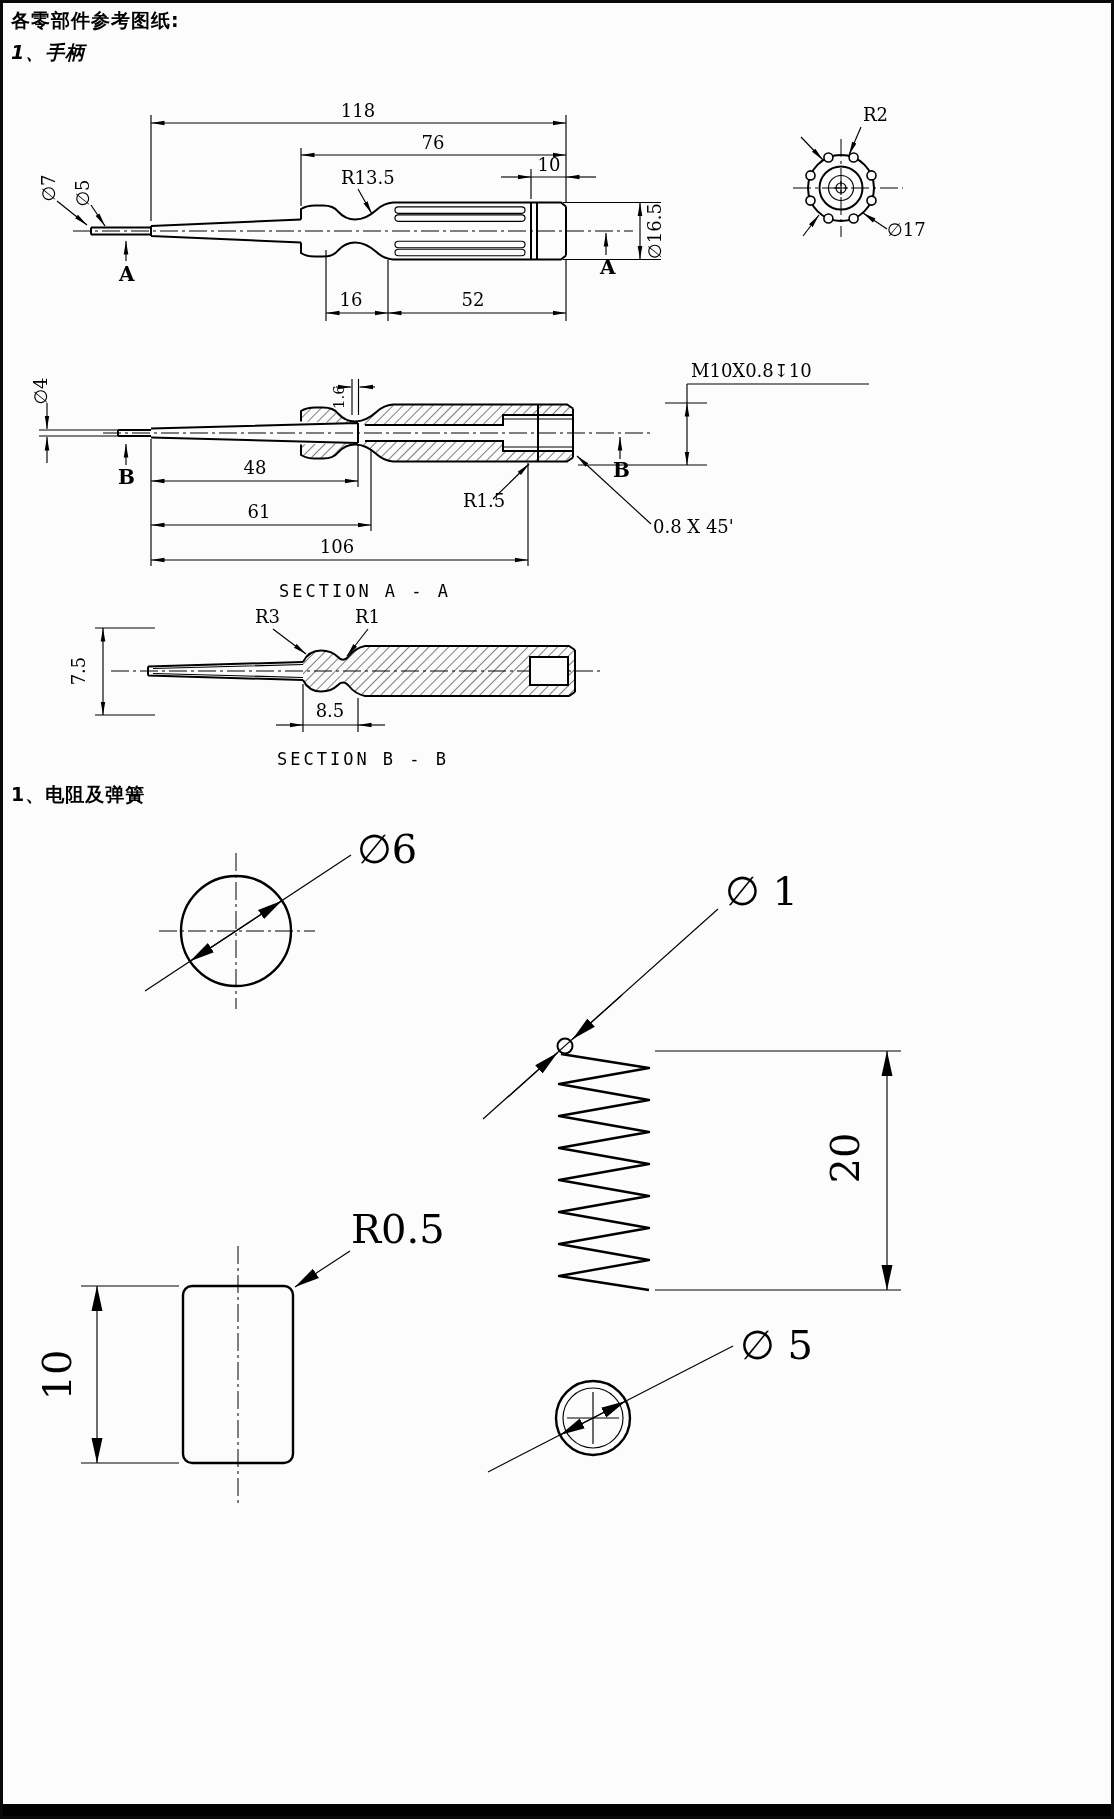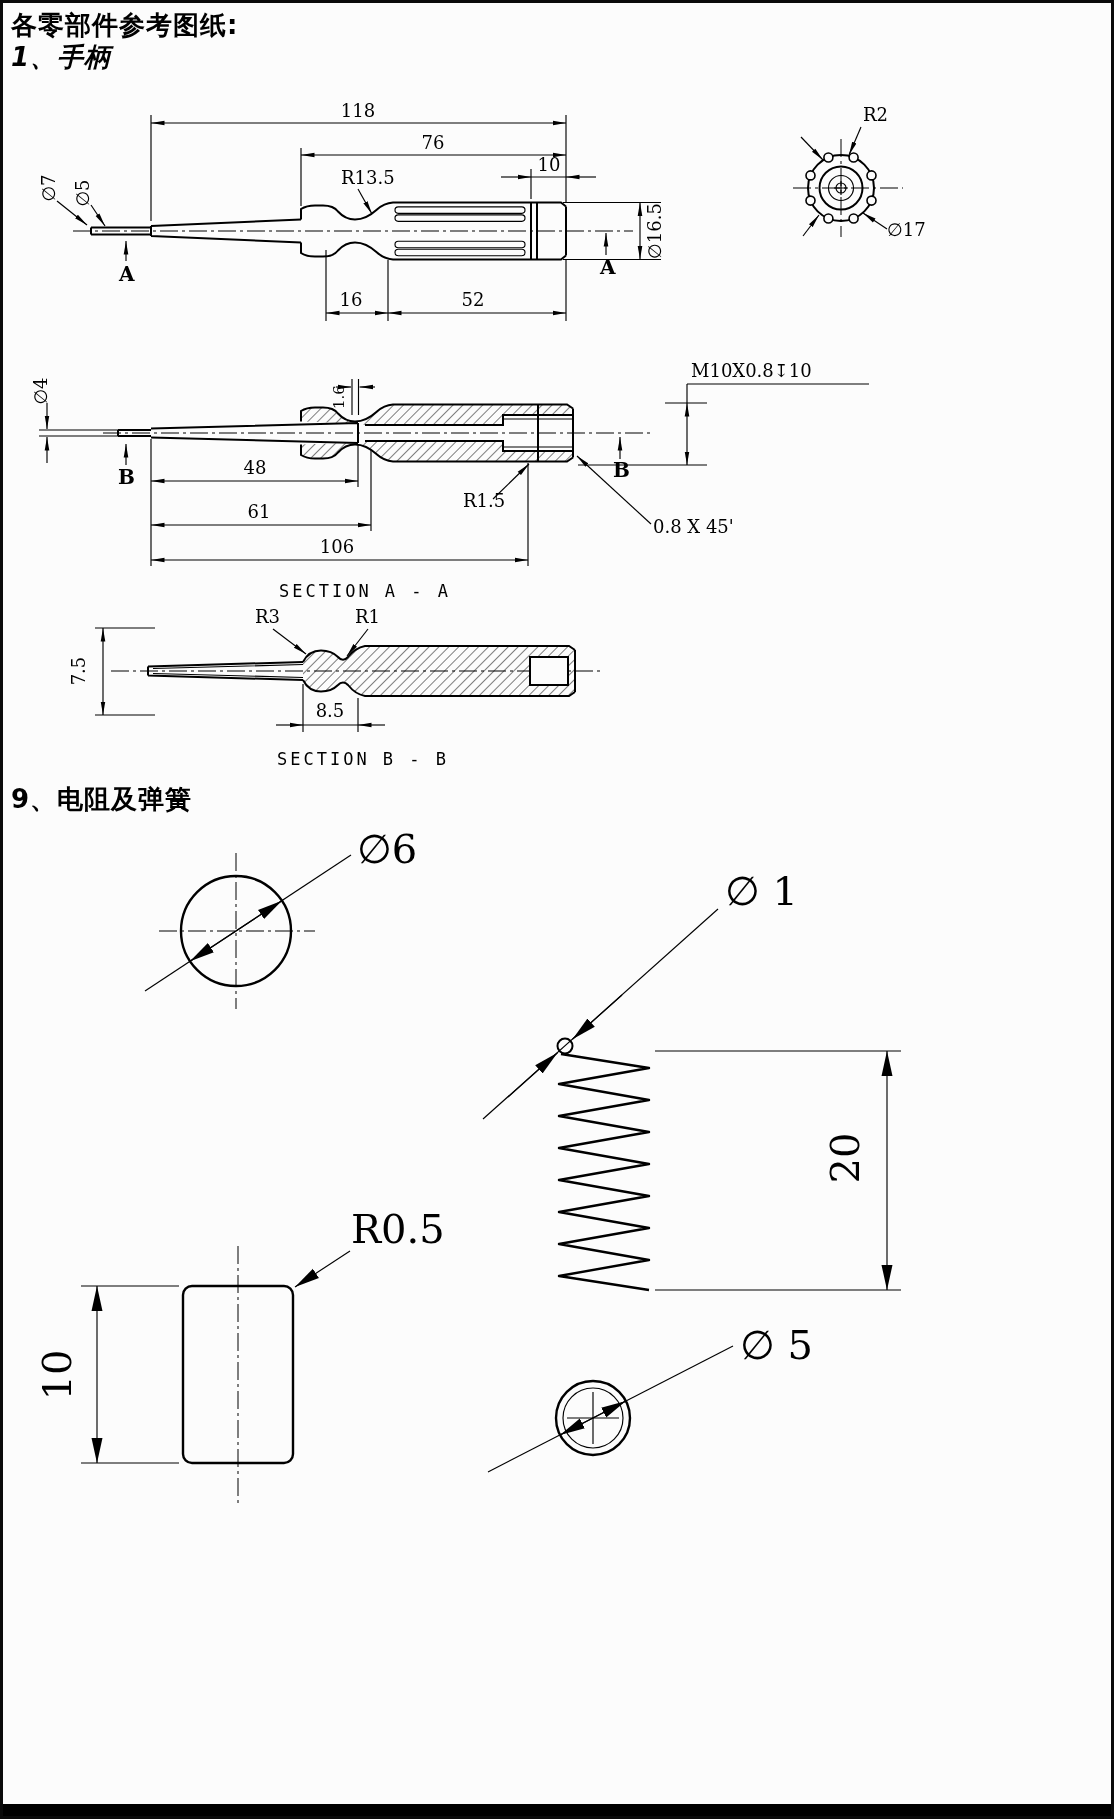--- a/index.html
+++ b/index.html
@@ -1,18 +1,18 @@
 <!DOCTYPE html>
 <html><head>
 <meta charset="utf-8">
 <style>
   html,body{margin:0;padding:0;background:#d8d8d8;}
   .page{position:relative;width:1114px;height:1819px;background:#fcfcfc;border:3px solid #0a0a0a;
         box-sizing:border-box;overflow:hidden;font-family:"DejaVu Sans",sans-serif;}
-  .heading{position:absolute;font-weight:bold;color:#000;font-size:26px;letter-spacing:1px;
+  .heading{position:absolute;font-weight:bold;color:#000;font-size:19px;letter-spacing:1px;
            font-family:"DejaVu Sans",sans-serif;white-space:nowrap;}
   #h-title{left:8px;top:5px;}
   #h-s1{left:8px;top:37px;font-style:italic;}
   #h-s2{left:8px;top:779px;}
   .footer-bar{position:absolute;left:0;right:0;bottom:0;height:12px;background:#000;}
   svg{position:absolute;left:0;top:0;}
   
   .ol{stroke:#000;stroke-width:2;fill:none;}
   .ol2{stroke:#000;stroke-width:2.4;fill:none;}
   .tl{stroke:#000;stroke-width:1.15;fill:none;}
@@ -308,16 +308,16 @@
       <path class="tl" d="M564,1415 L616,1415 M590,1389 L590,1441"></path>
       <line class="tl" x1="485" y1="1469" x2="730" y2="1343"></line>
       <line class="tl" x1="590" y1="1415" x2="557.1" y2="1431.9" marker-end="url(#ab)"></line>
       <line class="tl" x1="590" y1="1415" x2="622.9" y2="1398.1" marker-end="url(#ab)"></line>
       <text class="dimB" x="737" y="1356">∅ 5</text>
     </g>
   </svg>
 
   <div class="heading" id="h-title">各零部件参考图纸:</div>
   <div class="heading" id="h-s1">1、手柄</div>
-  <div class="heading" id="h-s2">9、电阻及弹簧</div>
+  <div class="heading" id="h-s2">1、电阻及弹簧</div>
 
   <div class="footer-bar"></div>
 </div>
 
 </body></html>

